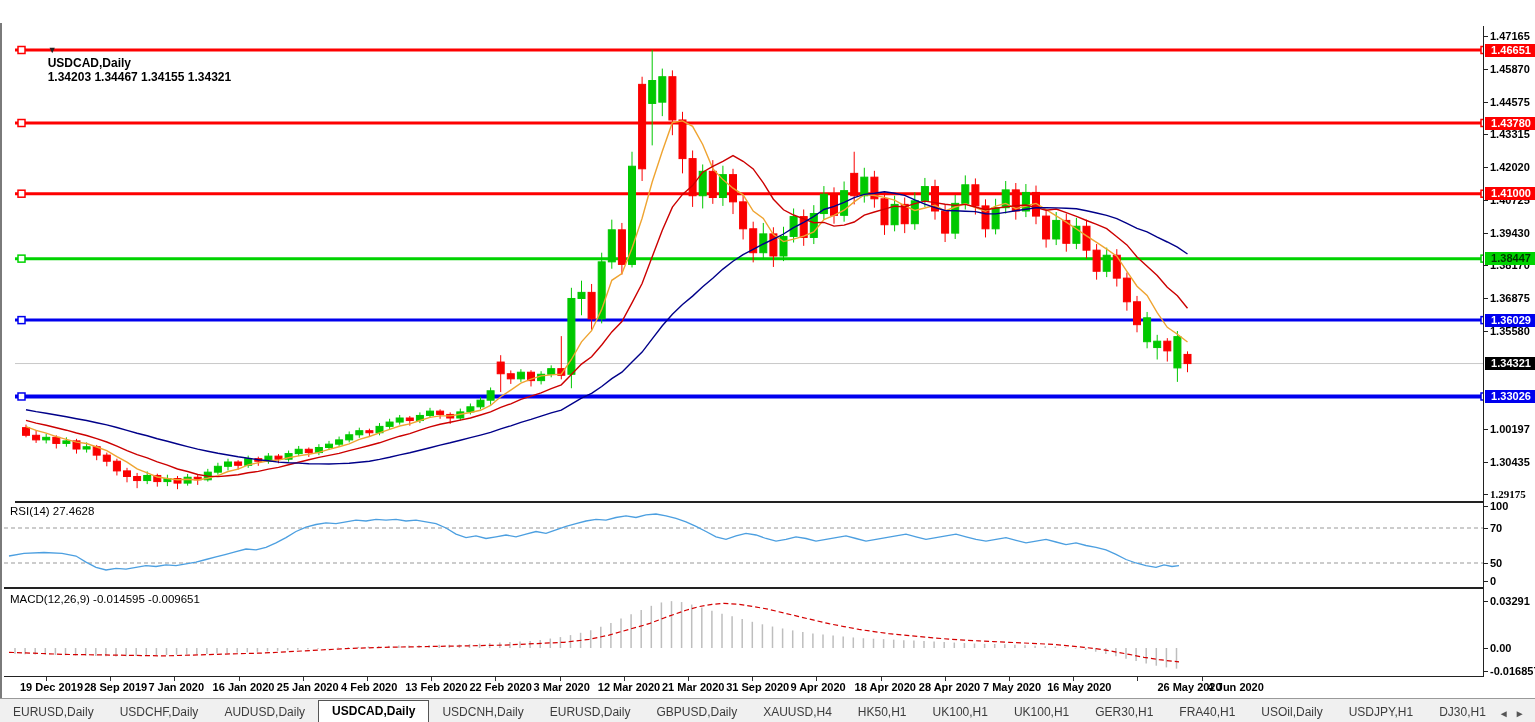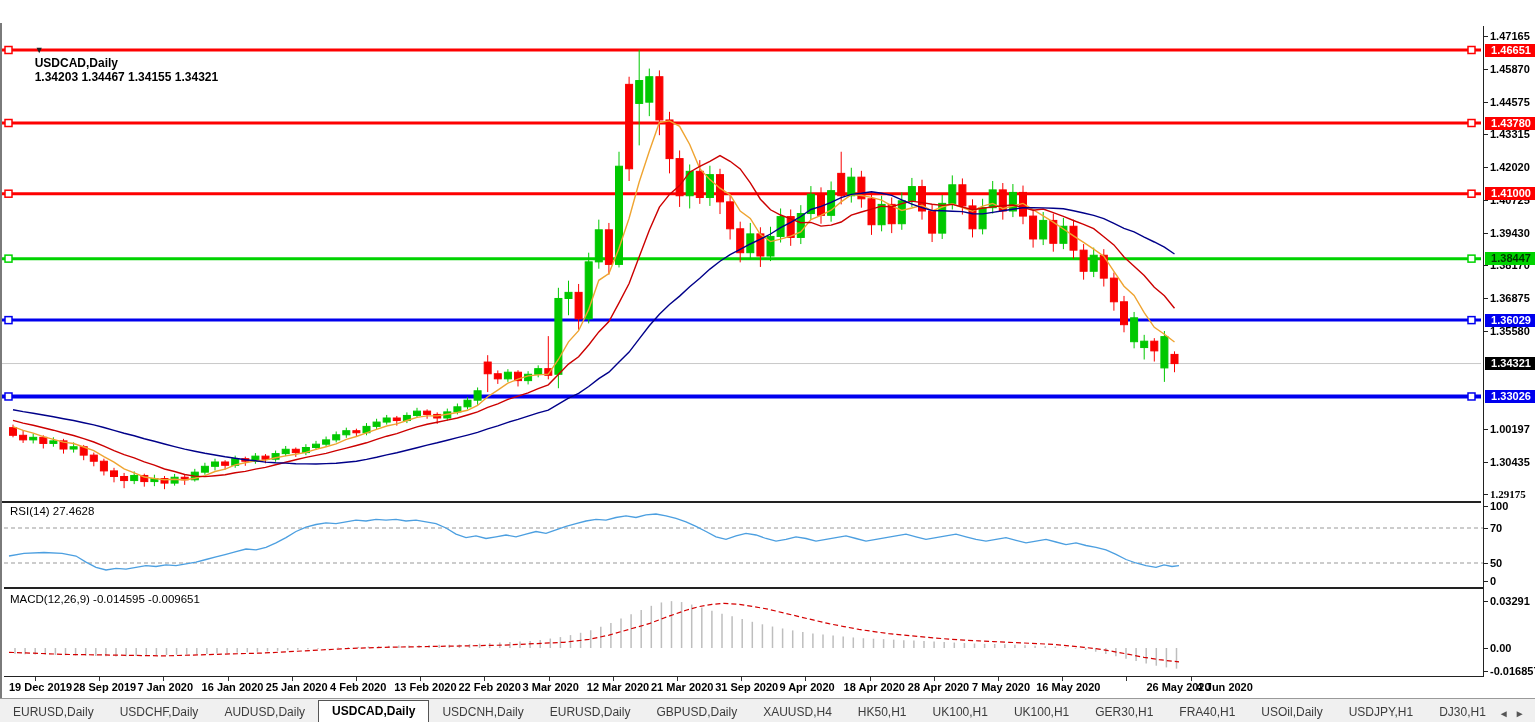--- a/index.html
+++ b/index.html
@@ -5,24 +5,24 @@
   html,body{margin:0;padding:0;background:#fff;}
   #app{position:relative;width:1535px;height:722px;font-family:"Liberation Sans",sans-serif;background:#fff;overflow:hidden;}
   
   #toolbar{position:absolute;left:0;top:0;width:1535px;height:23px;background:#f0f0f0;border-bottom:1px solid #a8a8a8;display:flex;align-items:center;}
   .tf-btn{padding:2px 9px;font-size:11px;font-weight:bold;color:#444;cursor:default;}
   .tf-btn.active{background:#e2e2e2;border:1px solid #9a9a9a;border-radius:2px;padding:1px 8px;color:#222;}
   .tf-sep{width:1px;height:16px;background:#b5b5b5;margin:0 4px;}
   
   #chartwin{position:absolute;left:0;top:23px;width:1535px;height:675px;background:#fff;border-left:2px solid #7a7a7a;box-sizing:border-box;}
   .panel{position:absolute;background:#fff;}
-  #main-panel{left:0;top:3px;width:1479px;height:475px;border-bottom:2px solid #222;box-sizing:content-box;}
+  #main-panel{left:13px;top:3px;width:1479px;height:475px;border-bottom:2px solid #222;box-sizing:content-box;}
   #rsi-panel{left:2px;top:480px;width:1479px;height:84px;border-bottom:2px solid #222;}
   #macd-panel{left:2px;top:568px;width:1479px;height:85px;border-bottom:1px solid #222;}
-  #xaxis{left:3px;top:654px;width:1479px;height:20px;text-align:center;}
+  #xaxis{left:14px;top:654px;width:1479px;height:20px;text-align:center;}
   #axis-col{position:absolute;left:1481px;top:3px;width:54px;height:651px;border-left:1px solid #222;background:#fff;}
   .pane-label{position:absolute;left:6px;top:2px;font-size:12px;color:#000;white-space:pre;}
   .axis-label{position:absolute;left:6px;font-size:11px;font-weight:bold;color:#000;line-height:13px;}
   .axis-tick{position:absolute;left:0;width:4px;height:1px;background:#222;}
   .badge{position:absolute;left:1px;width:52px;height:13px;font-size:11px;font-weight:bold;line-height:13px;text-align:center;}
   .date-label{position:absolute;top:4px;font-size:11px;font-weight:bold;color:#000;white-space:nowrap;}
   .date-tick{position:absolute;top:0;width:1px;height:4px;background:#333;}
   
   #tabbar{position:absolute;left:0;top:698px;width:1535px;height:24px;background:#f0f0f0;border-top:1px solid #9a9a9a;display:flex;align-items:flex-end;font-size:12px;color:#3c3c3c;}
   .tab{padding:3px 13px 4px 13px;white-space:nowrap;cursor:default;}

